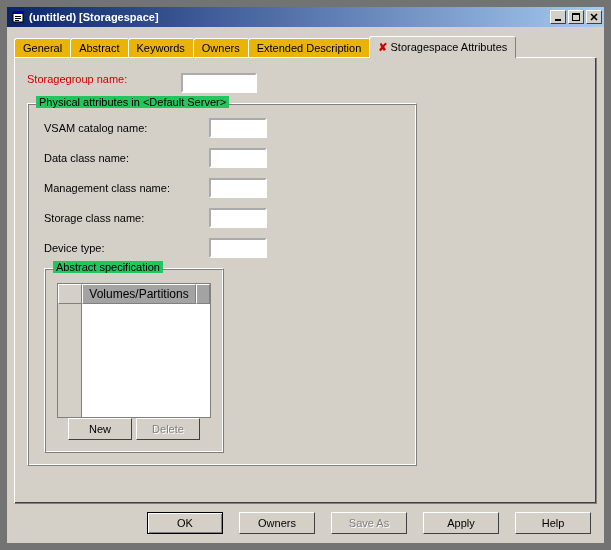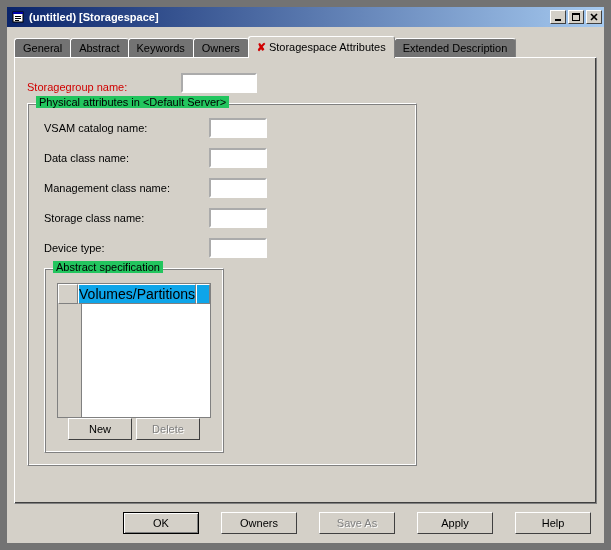--- a/index.html
+++ b/index.html
@@ -73,21 +73,21 @@
     height: 20px;
     position: relative;
     z-index: 2;
   }
   .tab {
     padding: 3px 8px 3px 8px;
     border: 1px solid #808080;
     border-top-color:#fff;
     border-left-color:#fff;
     border-bottom: none;
-    background: #737373;
+    background: #eab308;
     margin-right: -1px;
     border-top-left-radius: 3px;
     border-top-right-radius: 3px;
     position: relative;
     cursor: default;
     font-size: 11px;
     white-space: nowrap;
   }
   .tab.active {
     background: #d4d0c8;
@@ -108,21 +108,21 @@
     border-top-color:#fff;
     border-left-color:#fff;
     background: #d4d0c8;
     padding: 15px 12px 12px 12px;
     position: relative;
     box-shadow: inset -1px -1px 0 #404040, inset 1px 1px 0 #d4d0c8;
   }
 
   .row {
     display: flex;
-    align-items: flex-end;
+    align-items: flex-start;
     margin-bottom: 10px;
     gap: 24px;
   }
   .lbl {
     width: 130px;
     font-size: 11px;
   }
   .lbl.red { color: #d00000; }
   .textbox {
     width: 76px;
@@ -172,25 +172,25 @@
     border: 1px solid #fff;
     border-right-color:#808080;
     border-bottom-color:#808080;
     background:#d4d0c8;
   }
   .vol-header {
     flex:1;
     border: 1px solid #fff;
     border-right-color:#808080;
     border-bottom-color:#808080;
-    background:#0ea5e9;
+    background:#a3a3a3;
     display:flex;
     align-items:center;
     justify-content:center;
-    font-size:14px;
+    font-size:12px;
   }
   .vol-header.tiny { flex:0 0 14px; }
   .vol-body { flex:1; display:flex; }
   .vol-rowhead {
     width:24px;
     background:#d4d0c8;
     border-right:1px solid #808080;
   }
   .vol-cells { flex:1; background:#fff; }
 
@@ -207,21 +207,21 @@
     justify-content:center;
     font-size:11px;
     margin: 0 2px;
     cursor: default;
   }
   .push-btn.disabled { color:#808080; text-shadow:1px 1px 0 #fff; }
 
   .dialog-buttons {
     display:flex;
     justify-content:flex-end;
-    gap:22px;
+    gap:16px;
     padding: 8px 6px 2px 6px;
   }
   .dlg-btn {
     width: 76px;
     height: 22px;
     border: 1px solid #404040;
     border-top-color:#fff;
     border-left-color:#fff;
     background:#d4d0c8;
     display:flex;
@@ -280,24 +280,24 @@
     </div>
   </div>
 
   <div class="client">
 
     <div class="tabs">
       <div class="tab"><span>General</span></div>
       <div class="tab"><span>Abstract</span></div>
       <div class="tab"><span>Keywords</span></div>
       <div class="tab"><span>Owners</span></div>
+      <div class="tab"><span>Extended Description</span></div>
       <div class="tab active">
         <span class="x-mark">✘</span><span>Storagespace Attributes</span>
       </div>
-      <div class="tab"><span>Extended Description</span></div>
     </div>
 
     <div class="tab-panel">
 
       <div class="row">
         <span class="lbl red">Storagegroup name:</span>
         <input class="textbox" type="text" value="" style="">
       </div>
 
       <div class="groupbox main-groupbox">

